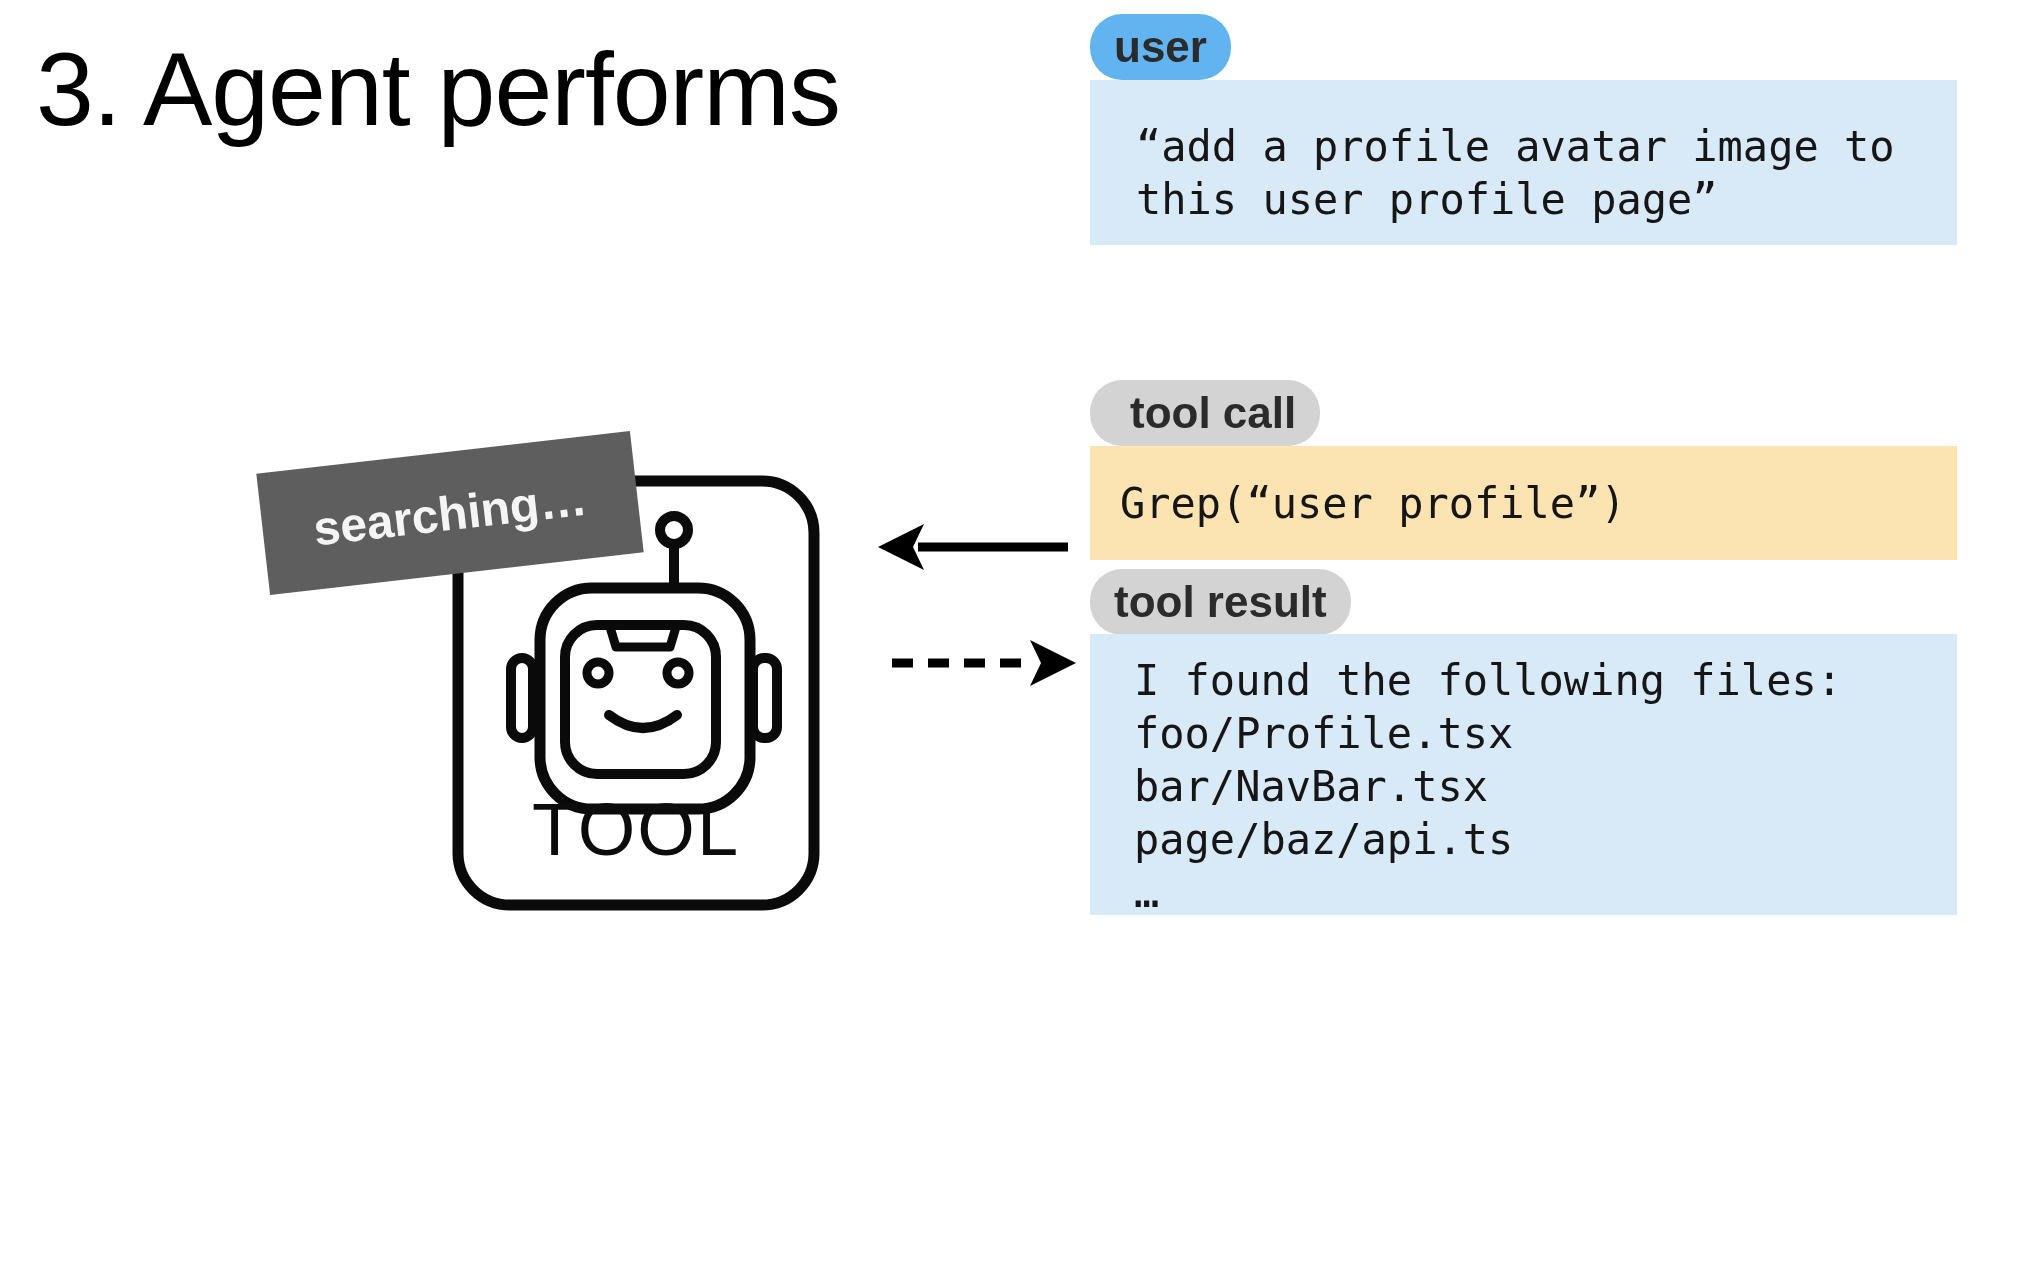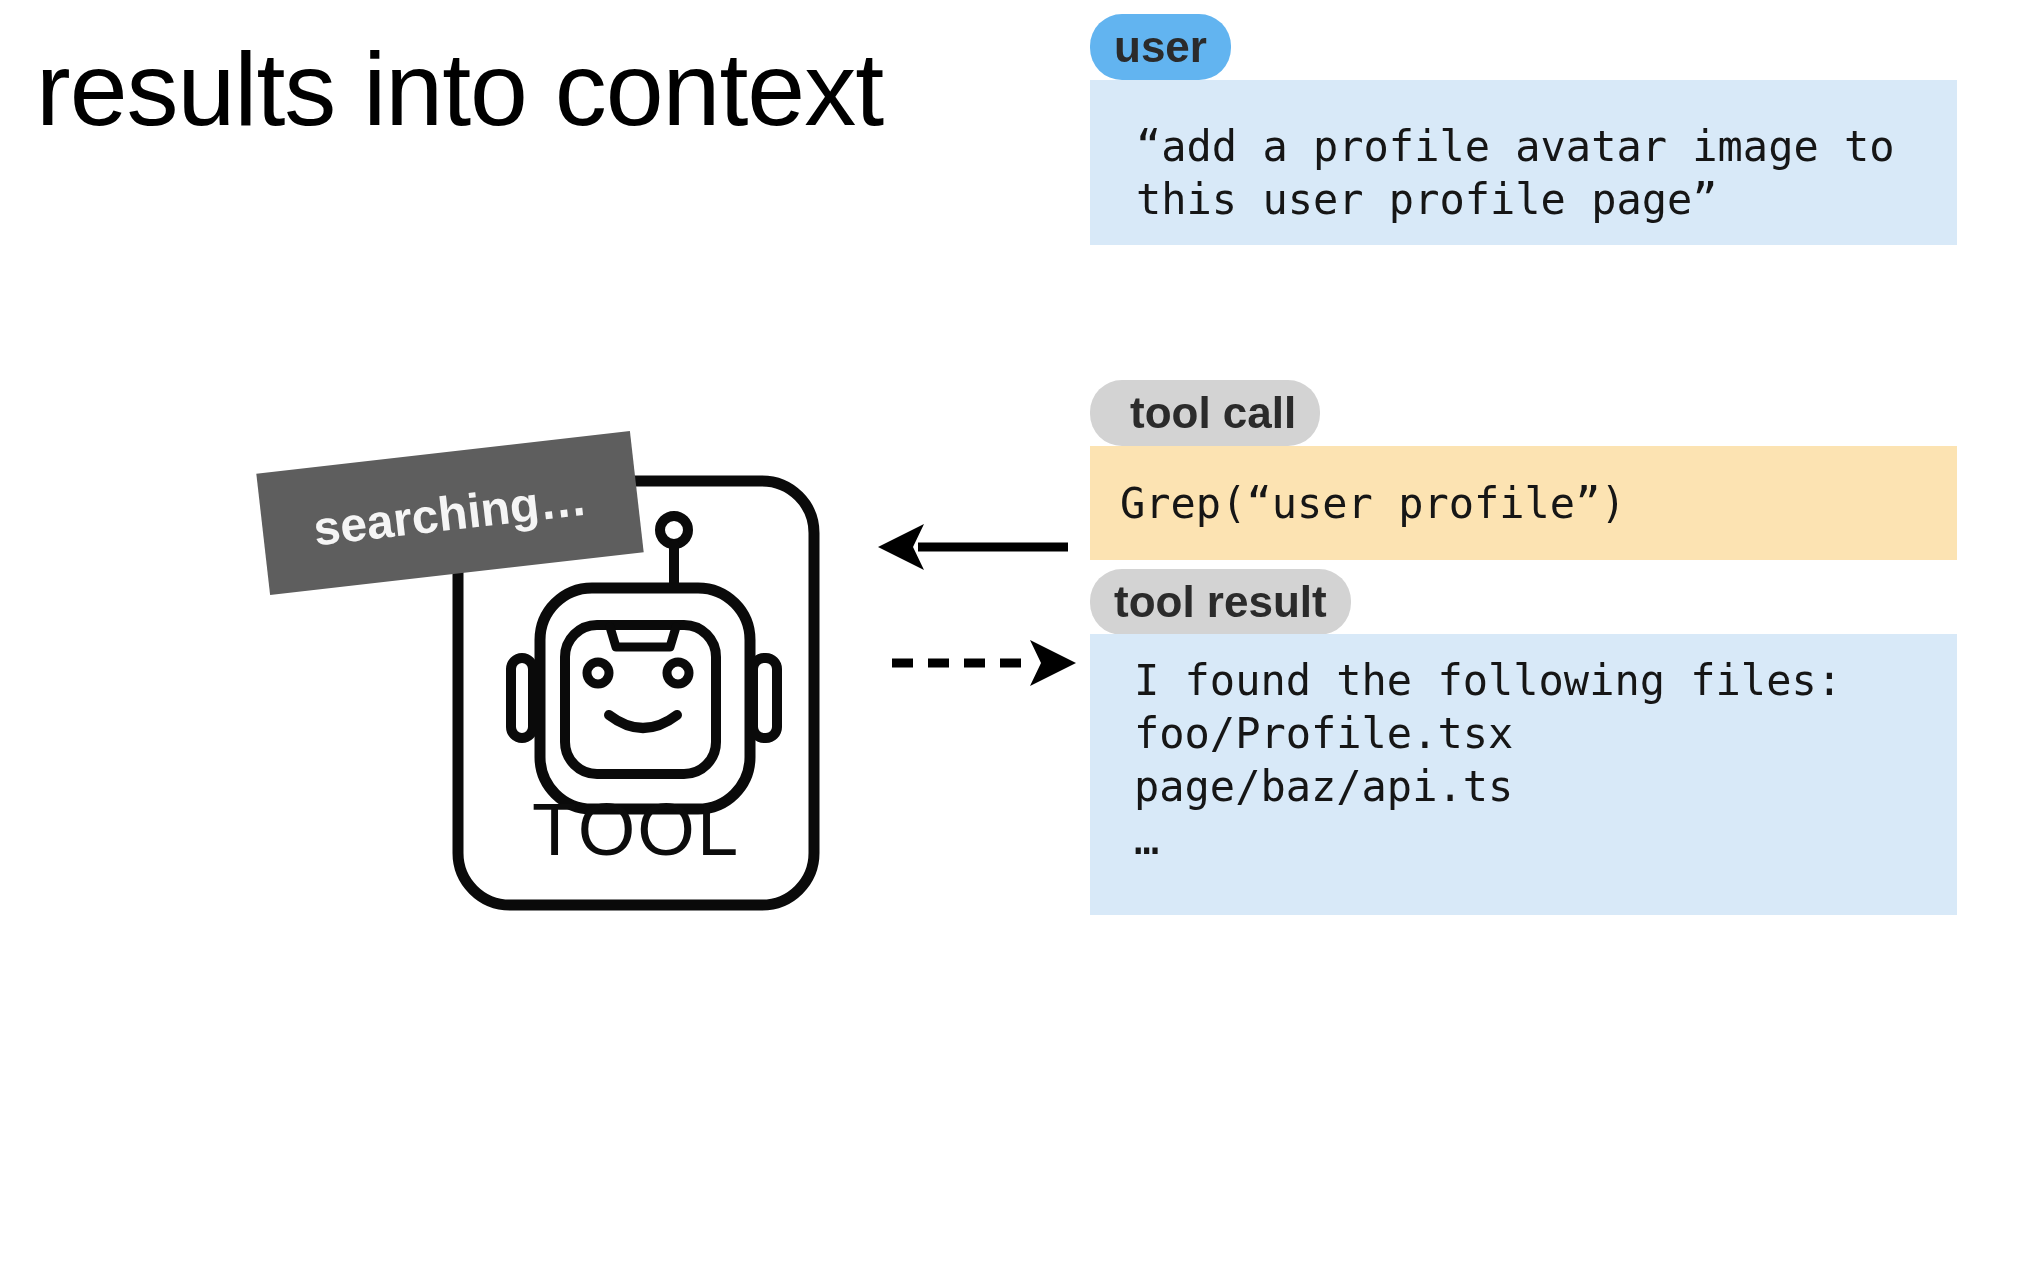--- a/index.html
+++ b/index.html
@@ -56,21 +56,21 @@
   
   .arrow-solid  { position:absolute; left:876px; top:520px; }
   .arrow-dashed { position:absolute; left:884px; top:636px; }
 </style>
 </head>
 <body>
 
 <div class="canvas">
 
   <h1 class="title" style="margin:0;font-weight:400;">
-    <span>results into context</span>
+    <span>3. Agent performs</span>
   </h1>
 
   <div class="robot">
     <svg width="368" height="436" viewBox="0 0 368 436" fill="none" stroke="#0a0a0a" stroke-linecap="round" stroke-linejoin="round">
 
       <rect x="6" y="6" width="356" height="424" rx="52" stroke-width="11"></rect>
 
       <circle cx="222" cy="55" r="14" stroke-width="10"></circle>
       <line x1="222" y1="69" x2="222" y2="111" stroke-width="10"></line>
 
@@ -119,17 +119,18 @@
   <div class="body-box call-body">
     <div>Grep(“user profile”)</div>
   </div>
 
   <div class="tag result-tag">
     <span>tool result</span>
   </div>
   <div class="body-box result-body">
     <div>I found the following files:</div>
     <div>foo/Profile.tsx</div>
+    <div>bar/NavBar.tsx</div>
     <div>page/baz/api.ts</div>
     <div>…</div>
   </div>
 
 </div>
 
 </body></html>

